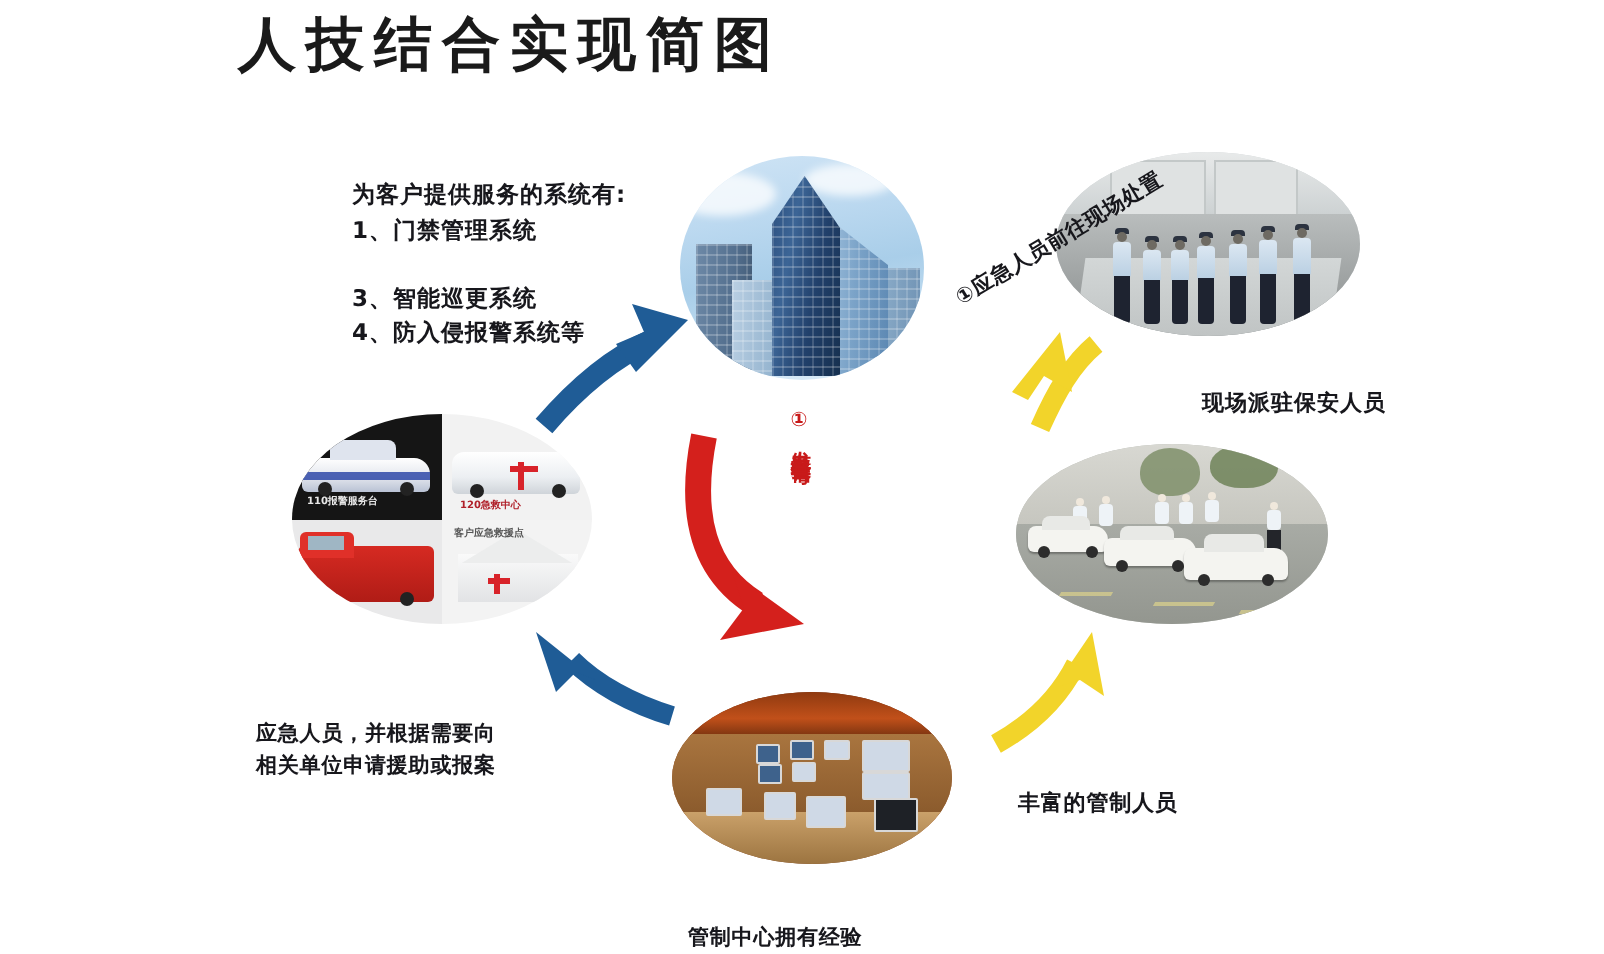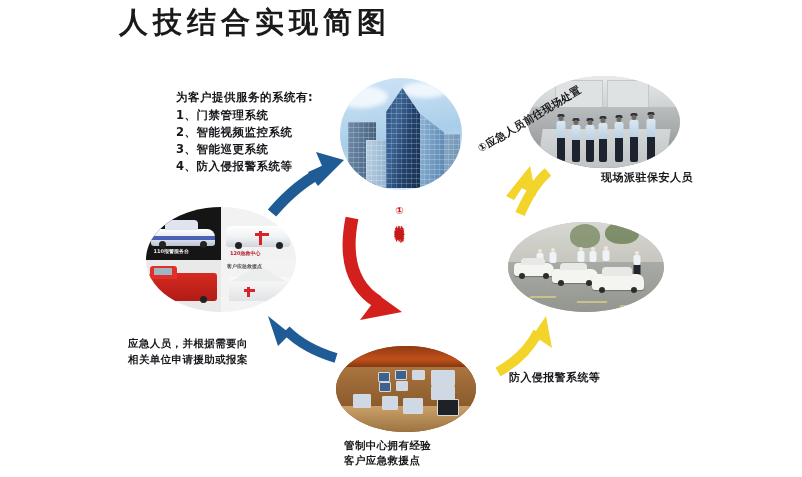--- a/index.html
+++ b/index.html
@@ -16,21 +16,21 @@
     position:absolute;left:104px;top:6px;
     font-size:29px;font-weight:bold;color:#1a1a1a;
     letter-spacing:5px;line-height:1.15;white-space:nowrap;margin-left:15px;
   }
   .title-en{
     position:absolute;left:106px;top:40px;
     font-size:13.5px;color:#4d4d4d;letter-spacing:.4px;white-space:nowrap;
   }
 
   
-  .txt{position:absolute;color:#17171c;font-weight:bold;white-space:pre;}
+  .txt{position:absolute;color:#17171c;font-weight:bold;white-space:pre;margin-top:24px;}
   .list-head{
     position:absolute;left:176px;top:90px;
     font-size:11.5px;font-weight:bold;color:#17171c;white-space:nowrap;letter-spacing:.5px;
   }
   .list-item{
     position:absolute;left:176px;font-size:11.5px;font-weight:bold;
     color:#17171c;white-space:nowrap;letter-spacing:.5px;
   }
 
   
@@ -163,21 +163,20 @@
 </style>
 </head>
 <body>
 
 <div id="stage">
 
   <div class="title-cn">人技结合实现简图</div>
 
   <div class="list-head">为客户提供服务的系统有:</div>
   <div class="list-item" style="top:108px">1、门禁管理系统</div>
-  <div class="list-item" style="top:125px">2、智能视频监控系统</div>
   <div class="list-item" style="top:142px">3、智能巡更系统</div>
   <div class="list-item" style="top:159px">4、防入侵报警系统等</div>
 
   <div class="oval" id="photo-building">
     <div class="sky-cloud" style="left:-6px;top:8px;width:54px;height:22px;"></div>
     <div class="sky-cloud" style="left:62px;top:4px;width:46px;height:16px;"></div>
     <div class="twr twr-left">
         <div class="win-grid"></div>
       </div>
     <div class="twr twr-left2">
@@ -294,21 +293,21 @@
         <div class="car-wh" style="right:6px;"></div>
     </div>
     <div class="car" style="left:54%;top:58%;width:52px;height:16px;">
       <div class="car-top"></div>
         <div class="car-wh" style="left:7px;"></div>
         <div class="car-wh" style="right:7px;"></div>
     </div>
   </div>
 
 
-  <div class="txt" style="left:509px;top:370px;font-size:11px;letter-spacing:.4px;">防入侵报警系统等</div>
+  <div class="txt" style="left:509px;top:370px;font-size:11px;letter-spacing:.4px;">丰富的管制人员</div>
 
   <div class="oval" id="photo-control">
     <div class="ct-ceiling"></div>
     <div class="ct-wall"></div>
     <div class="ct-desk"></div>
     <div class="ct-mon" style="left:30%;top:30%;width:10px;height:8px;"></div>
     <div class="ct-mon" style="left:42%;top:28%;width:10px;height:8px;"></div>
     <div class="ct-mon bright" style="left:54%;top:28%;width:11px;height:8px;"></div>
     <div class="ct-mon" style="left:31%;top:42%;width:10px;height:8px;"></div>
     <div class="ct-mon bright" style="left:43%;top:41%;width:10px;height:8px;"></div>

